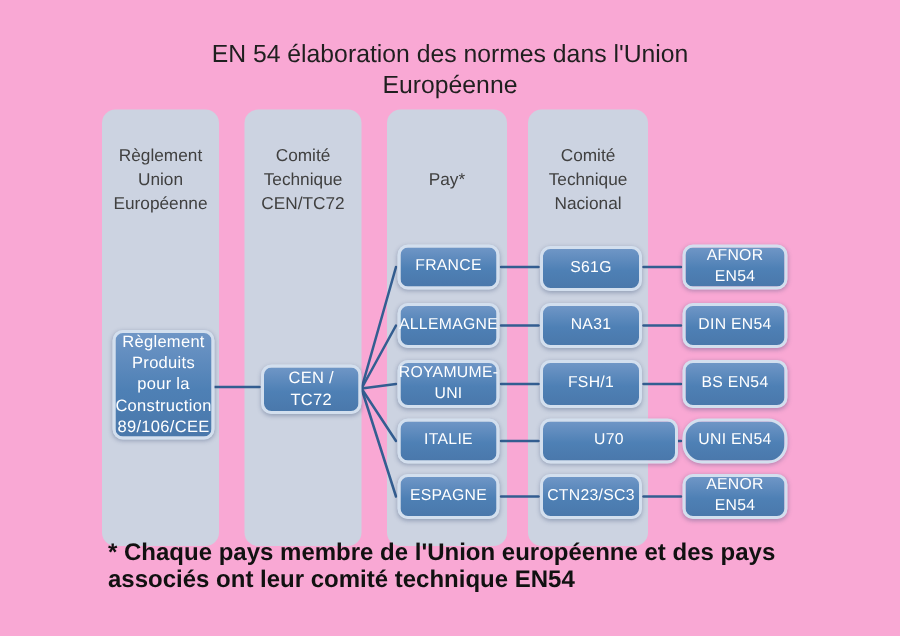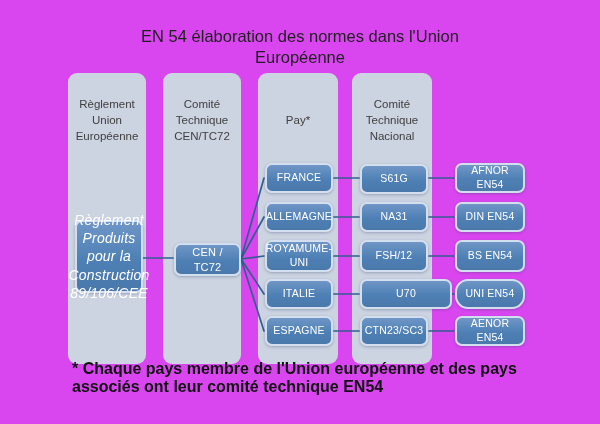--- a/index.html
+++ b/index.html
@@ -1,27 +1,27 @@
 <!DOCTYPE html>
 <html><head>
 <meta charset="utf-8">
 <style>
   html,body{margin:0;padding:0;background:#ffffff;font-family:"Liberation Sans",sans-serif;}
-  .page{position:relative;width:600px;height:424px;background:#d946ef;overflow:hidden;}
+  .page{position:relative;width:600px;height:424px;background:#f9a8d4;overflow:hidden;}
   .title{position:absolute;left:100px;top:26px;width:400px;text-align:center;
          font-size:16.5px;line-height:1.3;color:#1f1f1f;}
   .panel{position:absolute;top:73px;height:291px;background:#ccd3e1;border-radius:9px;}
   .panel-header{margin-top:17px;height:60px;display:flex;align-items:center;justify-content:center;
                 text-align:center;font-size:11.5px;line-height:1.4;color:#404040;padding:0 3px;}
   .node{position:absolute;display:flex;align-items:center;justify-content:center;text-align:center;
         color:#ffffff;border:2px solid #d3dfee;border-radius:7px;
         background:linear-gradient(to bottom,#6f96c6 0%,#4e80b5 55%,#4a78ab 100%);
         box-shadow:0 1px 3px rgba(50,70,110,0.35);
         font-size:10.5px;line-height:1.3;letter-spacing:0.2px;box-sizing:border-box;padding:1px 2px;}
-  .node.big{font-size:14px;font-style:italic;}
+  .node.big{font-size:11px;}
   .node.cen{font-size:11px;}
   svg.connectors{position:absolute;left:0;top:0;pointer-events:none;}
   .footnote{position:absolute;left:72px;top:360px;width:470px;
             font-size:16px;font-weight:bold;color:#111111;}
 </style>
 </head>
 <body>
 
 <div class="page">
 
@@ -70,21 +70,21 @@
   <div class="node cen" style="left:174px;top:243px;width:67px;height:33px;">CEN / TC72</div>
 
   <div class="node" style="left:265px;top:163px;width:68px;height:30px;">FRANCE</div>
   <div class="node" style="left:265px;top:202px;width:68px;height:30px;">ALLEMAGNE</div>
   <div class="node" style="left:265px;top:240px;width:68px;height:32px;">ROYAMUME-UNI</div>
   <div class="node" style="left:265px;top:279px;width:68px;height:30px;">ITALIE</div>
   <div class="node" style="left:265px;top:316px;width:68px;height:30px;">ESPAGNE</div>
 
   <div class="node" style="left:360px;top:164px;width:68px;height:30px;">S61G</div>
   <div class="node" style="left:360px;top:202px;width:68px;height:30px;">NA31</div>
-  <div class="node" style="left:360px;top:240px;width:68px;height:32px;">FSH/12</div>
+  <div class="node" style="left:360px;top:240px;width:68px;height:32px;">FSH/1</div>
   <div class="node" style="left:360px;top:279px;width:92px;height:30px;">U70</div>
   <div class="node" style="left:360px;top:316px;width:68px;height:30px;">CTN23/SC3</div>
 
   <div class="node" style="left:455px;top:163px;width:70px;height:30px;">AFNOR EN54</div>
   <div class="node" style="left:455px;top:202px;width:70px;height:30px;">DIN EN54</div>
   <div class="node" style="left:455px;top:240px;width:70px;height:32px;">BS EN54</div>
   <div class="node" style="left:455px;top:279px;width:70px;height:30px;border-radius:13px;">UNI EN54</div>
   <div class="node" style="left:455px;top:316px;width:70px;height:30px;">AENOR EN54</div>
 
   <div class="footnote">* Chaque pays membre de l'Union européenne et des pays associés ont leur comité technique EN54</div>

